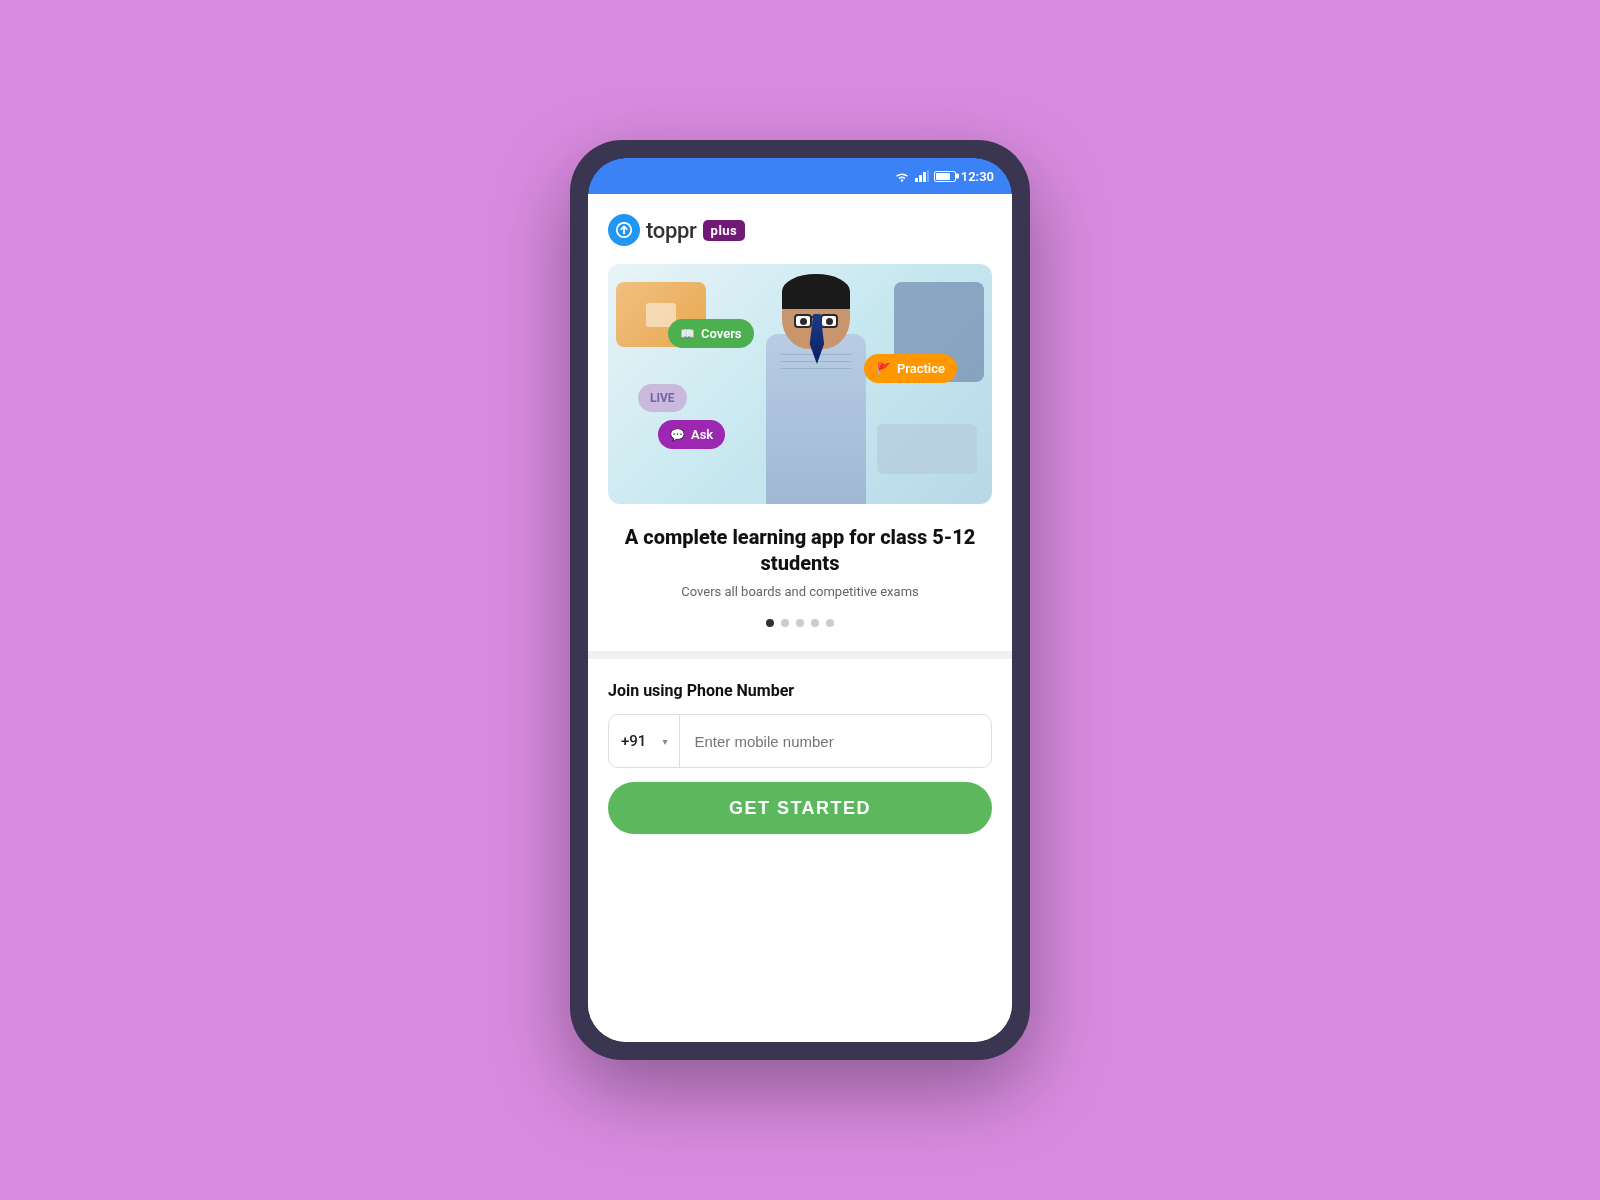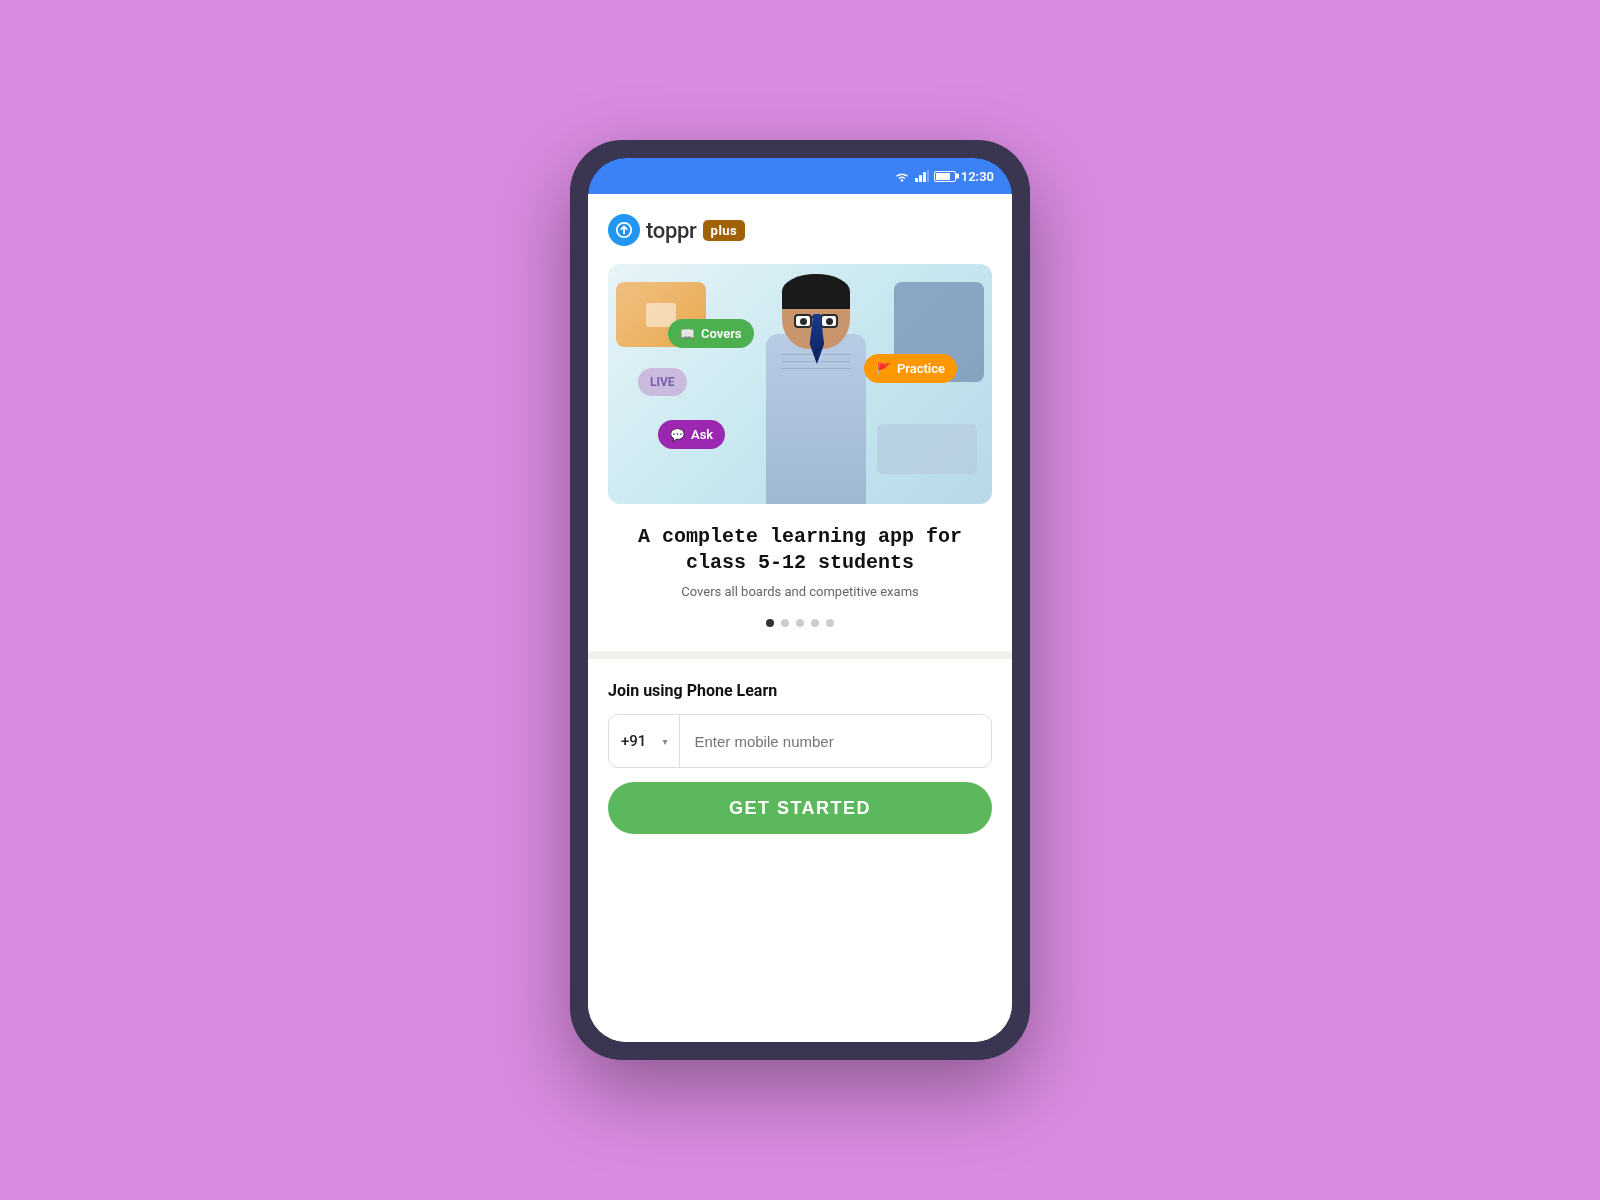--- a/index.html
+++ b/index.html
@@ -128,21 +128,21 @@
     }
 
     .logo-text {
       font-size: 22px;
       font-weight: 500;
       color: #333;
       letter-spacing: -0.3px;
     }
 
     .plus-badge {
-      background: #a16207;
+      background: #701a75;
       color: #fff;
       font-size: 13px;
       font-weight: 700;
       padding: 3px 8px;
       border-radius: 5px;
       letter-spacing: 0.5px;
     }
 
     
     .carousel-area {
@@ -262,21 +262,21 @@
 
     .badge-practice {
       background: #FF9800;
       top: 90px;
       right: 35px;
     }
 
     .badge-live {
       background: rgba(200,180,220,0.9);
       color: #7b5ea7;
-      top: 104px;
+      top: 120px;
       left: 30px;
       font-size: 12px;
       font-weight: 700;
     }
 
     .badge-ask {
       background: #9C27B0;
       bottom: 55px;
       left: 50px;
     }
@@ -290,21 +290,20 @@
       text-align: center;
       padding: 0 10px 16px;
     }
 
     .headline-title {
       font-size: 20px;
       font-weight: 800;
       color: #111;
       line-height: 1.3;
       margin-bottom: 8px;
-      font-family: Liberation Mono, monospace;
     }
 
     .headline-sub {
       font-size: 13px;
       color: #666;
       font-weight: 400;
     }
 
     
     .carousel-dots {
@@ -518,21 +517,21 @@
           <div class="dot"></div>
           <div class="dot"></div>
           <div class="dot"></div>
         </div>
 
       </div>
 
       <div class="divider"></div>
 
       <div class="join-section">
-        <div class="join-title">Join using Phone Learn</div>
+        <div class="join-title">Join using Phone Number</div>
 
         <div class="phone-input-row">
           <div class="country-code">
             <span class="country-code-text">+91</span>
             <span class="chevron-down">▾</span>
           </div>
           <input class="phone-number-input" type="tel" placeholder="Enter mobile number" style="">
         </div>
 
         <button class="get-started-btn">GET STARTED</button>

